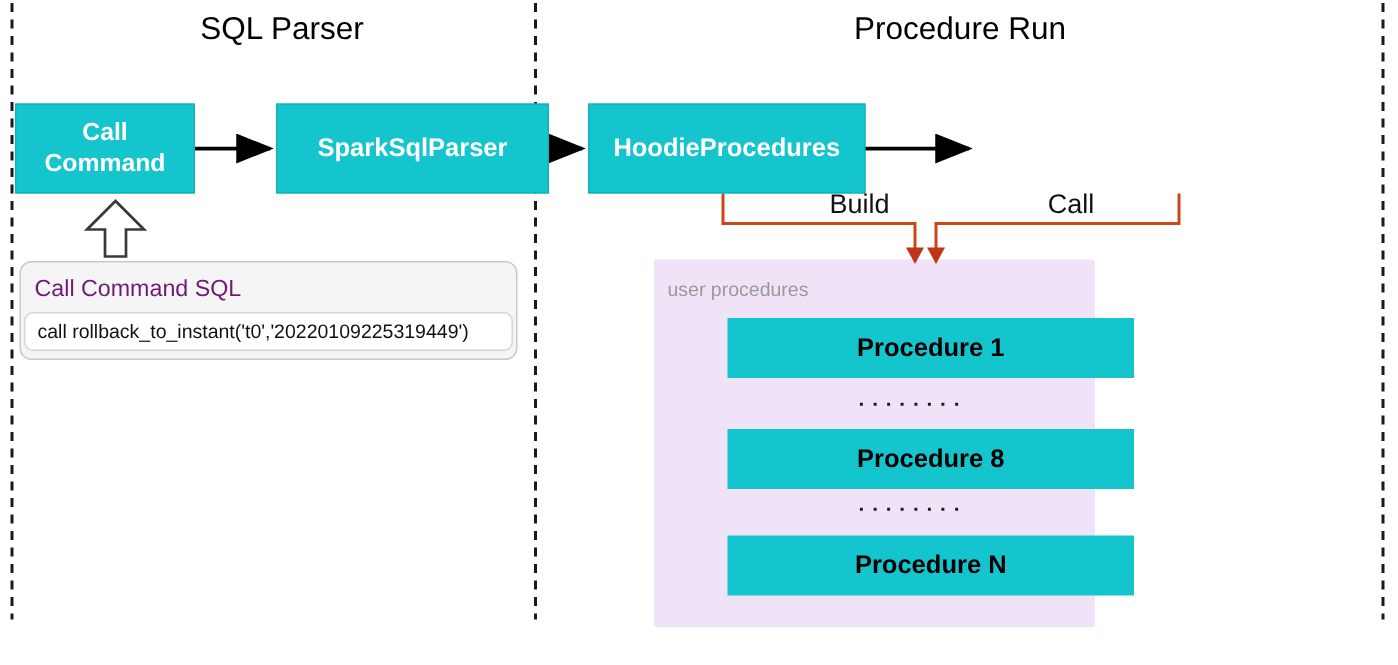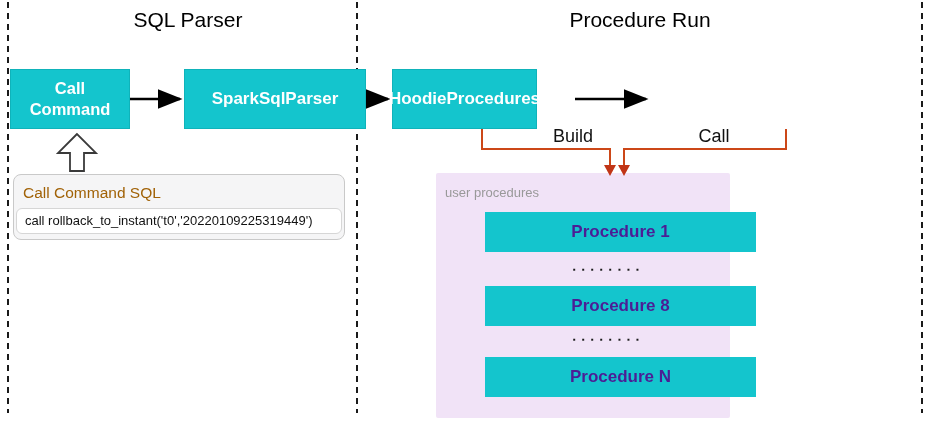--- a/index.html
+++ b/index.html
@@ -54,21 +54,21 @@
     color: #ffffff;
     font-weight: bold;
     display: flex;
     align-items: center;
     justify-content: center;
     text-align: center;
     line-height: 1.25;
   }
   .node-call-command  { left: 10px;  top: 69px; width: 120px; height: 60px; font-size: 16.5px; padding: 0 17px; }
   .node-sparksql      { left: 184px; top: 69px; width: 182px; height: 60px; font-size: 17px; }
-  .node-hoodieproc    { left: 392px; top: 69px; width: 145px; height: 60px; font-size: 17px; }
+  .node-hoodieproc    { left: 392px; top: 69px; width: 185px; height: 60px; font-size: 17px; }
   .node-cphc          { left: 651px; top: 69px; width: 269px; height: 60px; font-size: 17px; white-space: nowrap; }
 
   .edge-label {
     position: absolute;
     z-index: 10;
     font-size: 18px;
     color: #111111;
     text-align: center;
     width: 60px;
   }
@@ -80,21 +80,21 @@
     z-index: 4;
     left: 13px; top: 174px;
     width: 332px;
     background: #f5f5f6;
     border: 1px solid #c9c9c9;
     border-radius: 8px;
   }
   .sql-panel-header {
     padding: 8px 0 6px 9px;
     font-size: 15.5px;
-    color: #a16207;
+    color: #701a75;
     line-height: 19px;
   }
   .sql-row {
     margin: 0 2px 5px 2px;
     height: 26px;
     line-height: 24px;
     background: #ffffff;
     border: 1px solid #d6d6d6;
     border-radius: 6px;
     padding: 0 8px;
@@ -116,21 +116,21 @@
     position: absolute;
     left: 9px; top: 12px;
     font-size: 13px;
     color: var(--muted);
   }
   .proc-box {
     position: absolute;
     left: 49px;
     width: 271px; height: 40px;
     background: var(--teal);
-    color: #4c1d95;
+    color: #000000;
     font-weight: bold;
     font-size: 17px;
     display: flex;
     align-items: center;
     justify-content: center;
   }
   .proc-box-1 { top: 39px; }
   .proc-box-2 { top: 113px; }
   .proc-box-n { top: 184px; }
   .proc-dots {

